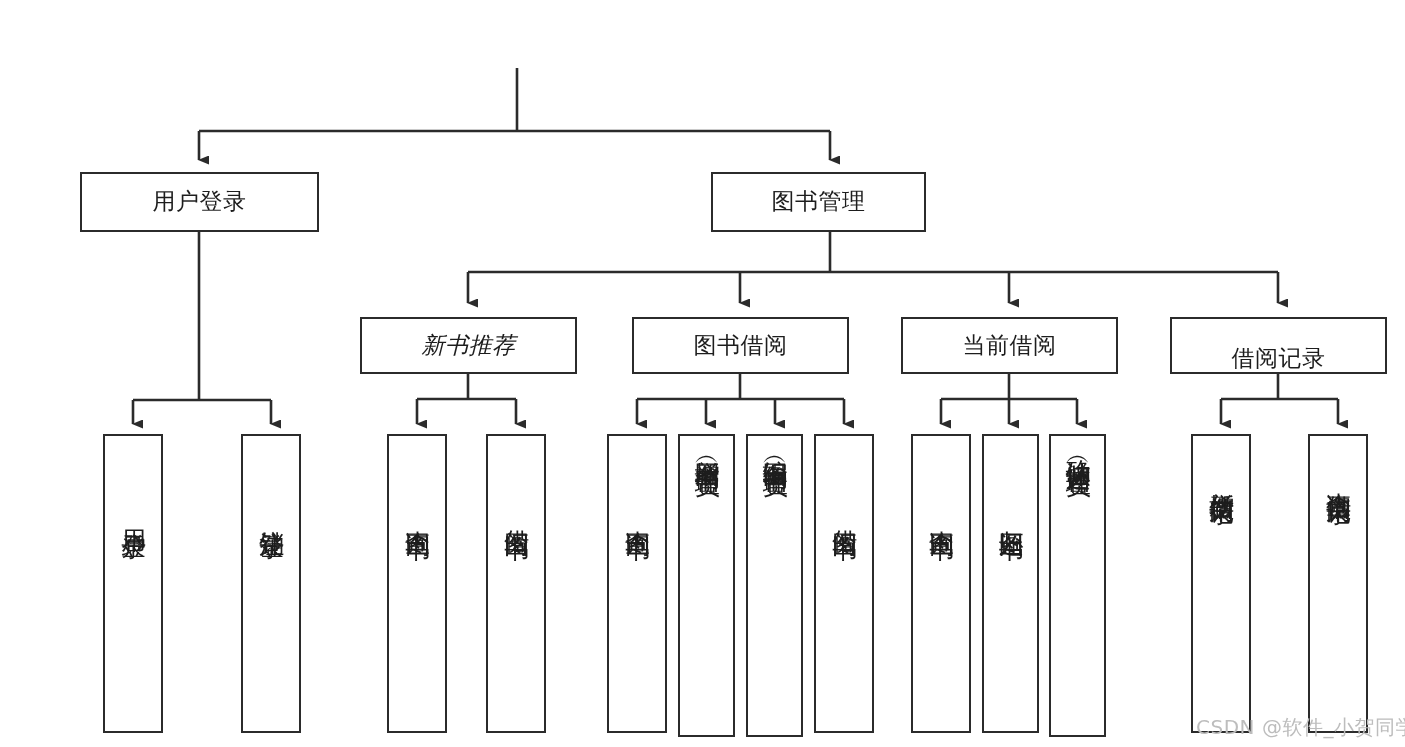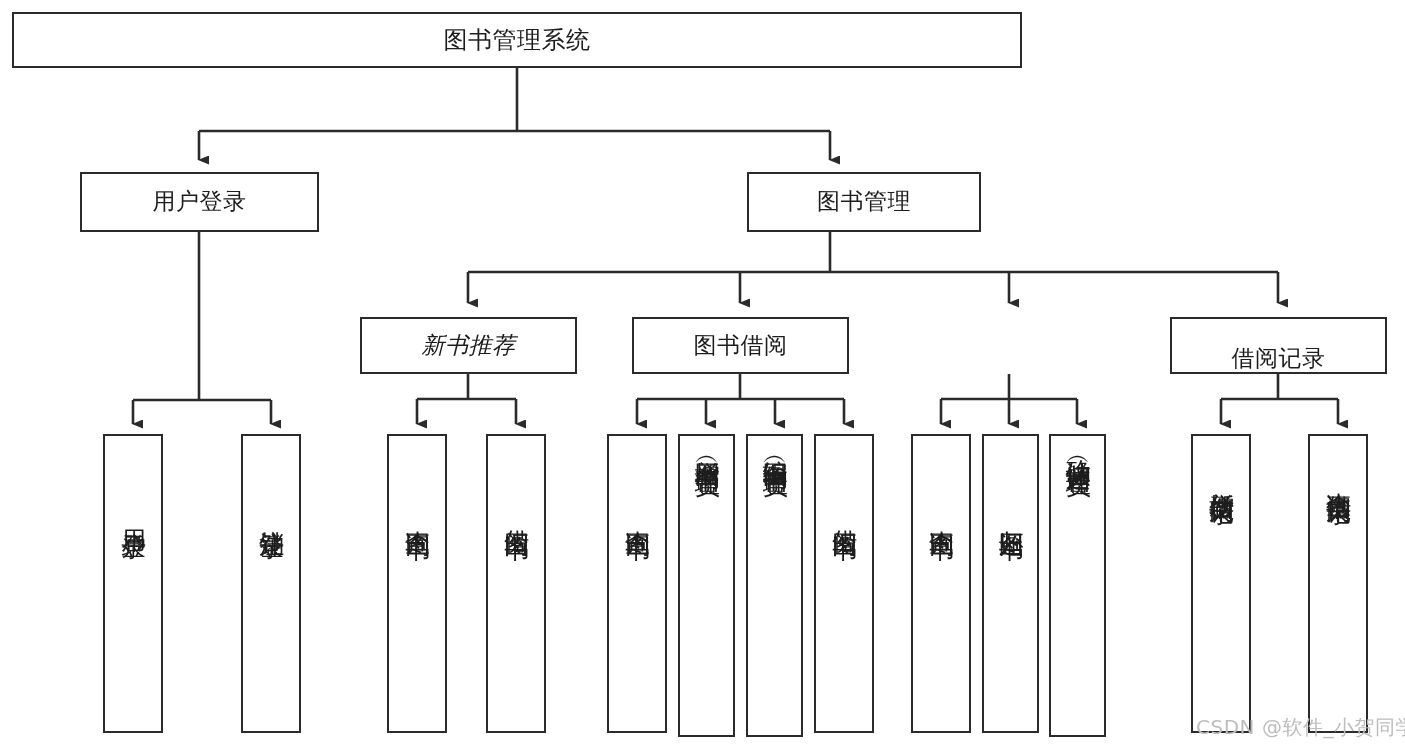--- a/index.html
+++ b/index.html
@@ -119,36 +119,36 @@
       <path d="M 1009 399 L 1009 424" marker-end="url(#arrowhead)"></path>
       <path d="M 1077 399 L 1077 424" marker-end="url(#arrowhead)"></path>
 
       <path d="M 1278 374 L 1278 399"></path>
       <path d="M 1221 399 L 1338 399"></path>
       <path d="M 1221 399 L 1221 424" marker-end="url(#arrowhead)"></path>
       <path d="M 1338 399 L 1338 424" marker-end="url(#arrowhead)"></path>
     </g>
   </svg>
 
-  <div class="node h root" style="left:12px; top:12px; width:1010px; height:56px;">
-    <span class="label">图书管理系统</span>
-  </div>
 
   <div class="node h" style="left:80px; top:172px; width:239px; height:60px;">
     <span class="label">用户登录</span>
   </div>
-  <div class="node h" style="left:711px; top:172px; width:234px; height:60px;margin-left:36px;">
+  <div class="node h" style="left:711px; top:172px; width:215px; height:60px;">
     <span class="label">图书管理</span>
   </div>
 
   <div class="node h" style="left:360px; top:317px; width:217px; height:57px;font-style:italic;">
     <span class="label">新书推荐</span>
   </div>
   <div class="node h" style="left:632px; top:317px; width:217px; height:57px;">
     <span class="label">图书借阅</span>
+  </div>
+  <div class="node h" style="left:901px; top:317px; width:217px; height:57px;">
+    <span class="label">当前借阅</span>
   </div>
   <div class="node h" style="left:1170px; top:317px; width:217px; height:57px;align-items:flex-end;">
     <span class="label">借阅记录</span>
   </div>
 
   <div class="node v" style="left:103px; top:434px; width:60px; height:299px; padding-top:74px;">
     <span class="label">用户登录</span>
   </div>
   <div class="node v" style="left:241px; top:434px; width:60px; height:299px; padding-top:74px;">
     <span class="label">注销登录</span>

